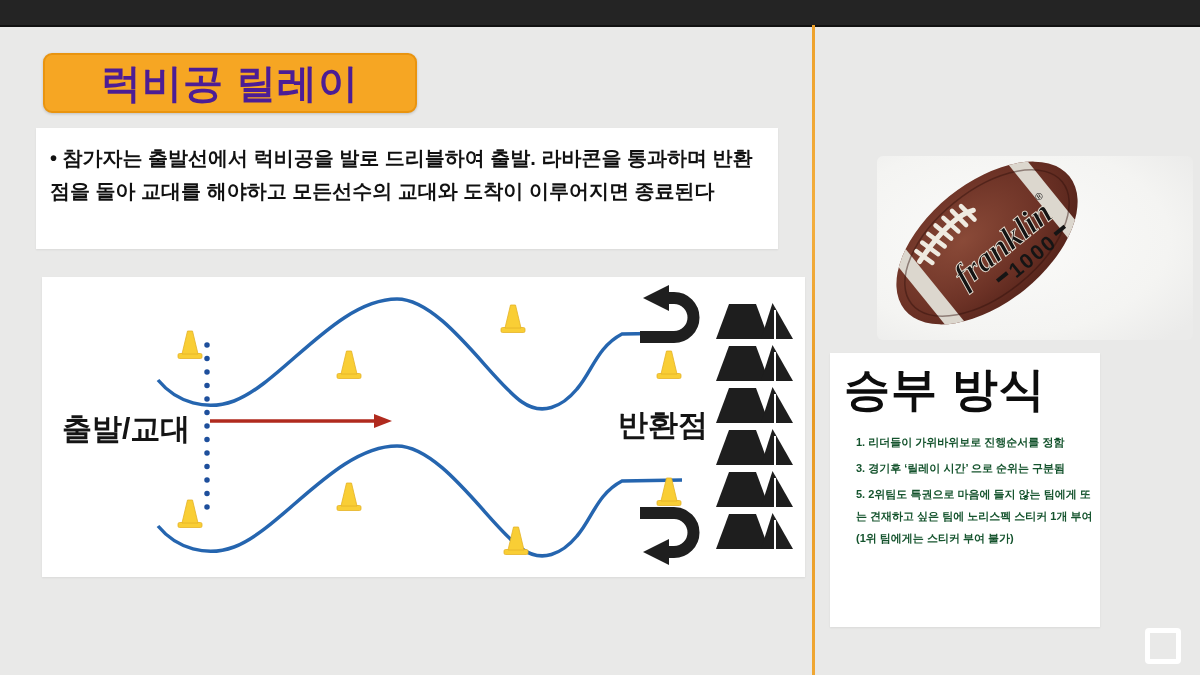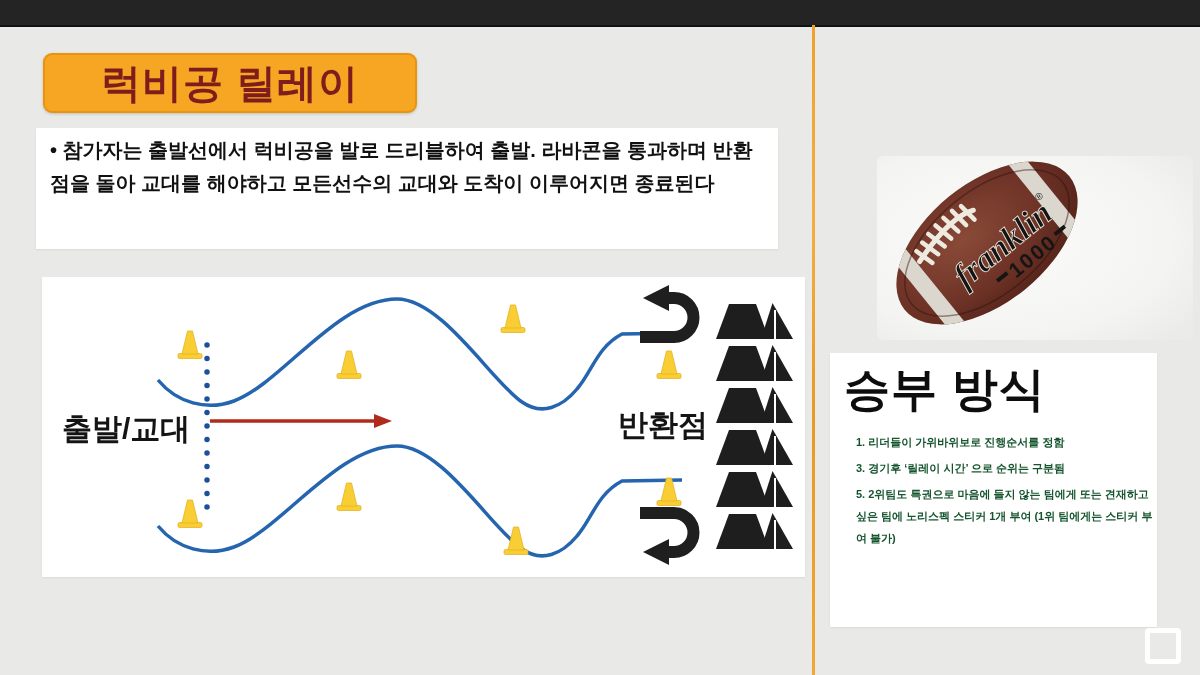--- a/index.html
+++ b/index.html
@@ -10,37 +10,37 @@
   .topbar{position:absolute;left:0;top:0;width:1200px;height:25px;background:#242424;
           border-bottom:2px solid #111;}
 
   .divider{position:absolute;left:812px;top:25px;width:3px;height:650px;
            background:linear-gradient(180deg,#eea22c,#f3ae3e 30%,#e89a24 60%,#f0a733);}
 
   .title-box{position:absolute;left:43px;top:53px;width:370px;height:56px;
              background:#F6A623;border:2px solid #e9940f;border-radius:9px;
              display:flex;align-items:center;justify-content:center;
              box-shadow:0 1px 3px rgba(0,0,0,.18);}
-  .title-box span{font-size:40px;font-weight:bold;color:#7f1d1d;letter-spacing:1px;}
+  .title-box span{font-size:40px;font-weight:bold;color:#4c1d95;letter-spacing:1px;}
 
   .rules-box{position:absolute;left:36px;top:128px;width:742px;height:121px;
-             background:#fff;box-sizing:border-box;padding:6px 16px 0 14px;
+             background:#fff;box-sizing:border-box;padding:14px 16px 0 14px;
              box-shadow:0 1px 2px rgba(0,0,0,.07);}
   .rule-line{margin:0;font-size:20px;font-weight:bold;color:#111;line-height:33px;}
 
   .diagram-box{position:absolute;left:42px;top:277px;width:763px;height:300px;
                background:#fff;box-shadow:0 1px 2px rgba(0,0,0,.07);}
   .diagram-svg{position:absolute;left:0;top:0;}
   .dlabel{position:absolute;font-weight:bold;color:#141414;font-size:30px;line-height:30px;}
   .dlabel.start{left:20px;top:137px;}
   .dlabel.turn{left:576px;top:133px;}
 
   .ball-wrap{position:absolute;left:875px;top:148px;width:320px;height:195px;}
 
-  .score-box{position:absolute;left:830px;top:353px;width:327px;height:274px;
+  .score-box{position:absolute;left:830px;top:353px;width:270px;height:274px;
              background:#fff;box-sizing:border-box;padding:6px 1px 0 14px;
              box-shadow:0 1px 2px rgba(0,0,0,.07);}
   .score-box h2{margin:0 0 10px 0;font-size:46px;font-weight:bold;color:#0d0d0d;
                 letter-spacing:1px;}
   .score-line{margin:0 0 4px 12px;font-size:11px;font-weight:bold;color:#14532d;line-height:22px;}
 
   .corner-square{position:absolute;left:1145px;top:628px;width:26px;height:26px;
                  border:5px solid #ffffff;border-radius:4px;background:transparent;}
 </style>
 </head>

